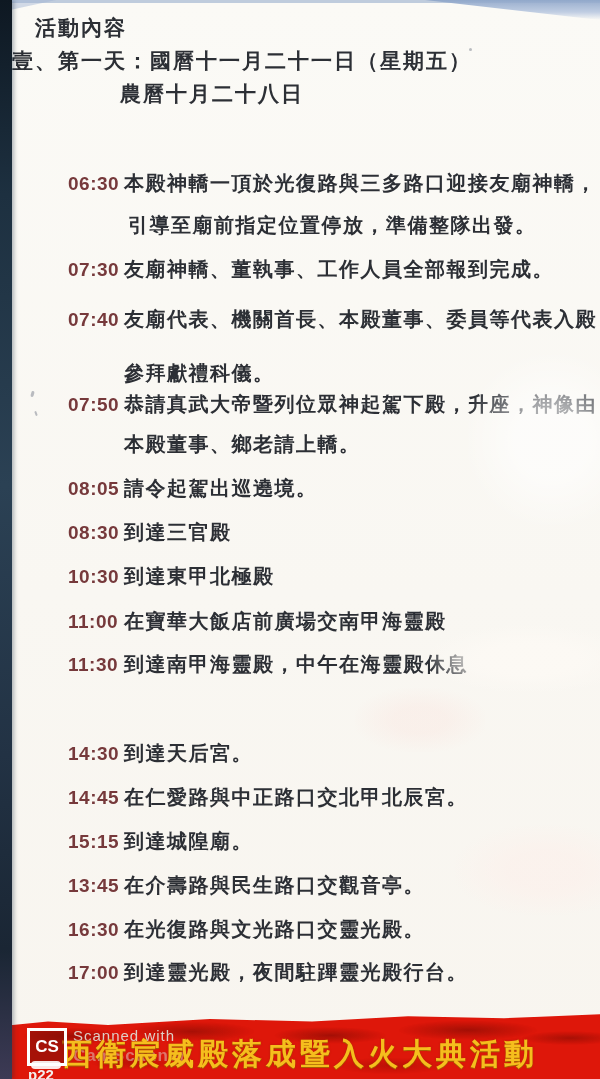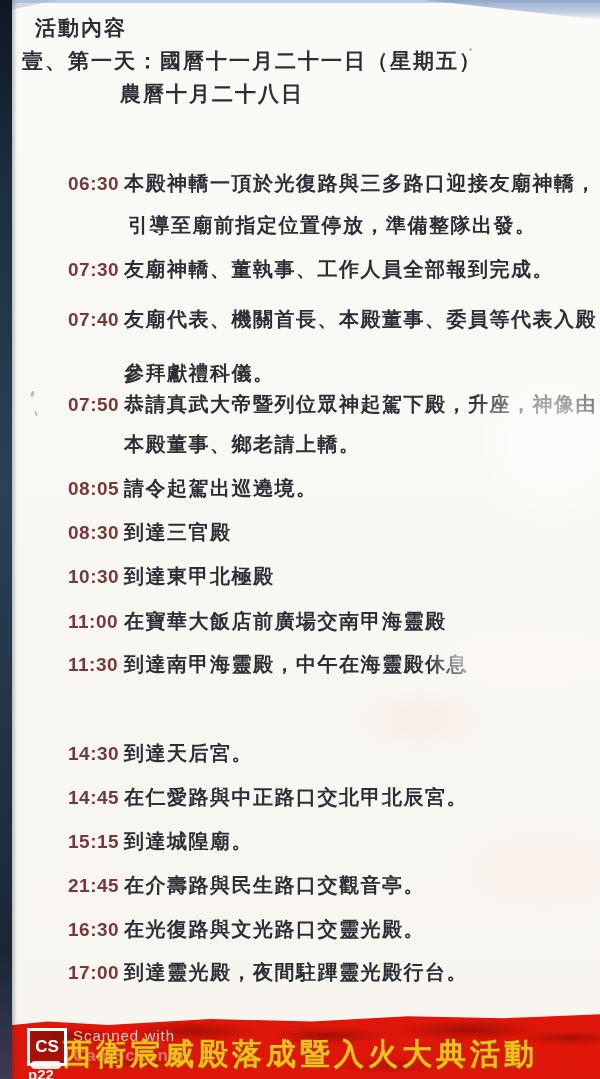--- a/index.html
+++ b/index.html
@@ -77,21 +77,21 @@
 
 <div class="page">
 
   <div class="edge-top"></div>
   <div class="corner-tr"></div>
   <div class="corner-tl"></div>
 
   <div class="hline" style="left:35px;top:14px;font-family:Liberation Mono, monospace;">
     <span class="htext">活動內容</span>
   </div>
-  <div class="hline" style="left:12px;top:47px;padding-left:10px;">
+  <div class="hline" style="left:12px;top:47px;">
     <span class="htext">壹、第一天：國曆十一月二十一日（星期五）</span>
   </div>
   <div class="hline" style="left:120px;top:80px;text-align:center;">
     <span class="htext">農曆十月二十八日</span>
   </div>
 
   <div class="row" style="left:68px;top:170px;">
     <span class="time">06:30</span><span class="etext">本殿神轎一頂於光復路與三多路口迎接友廟神轎，</span>
   </div>
   <div class="row cont" style="left:128px;top:212px;">
@@ -130,21 +130,21 @@
   <div class="row" style="left:68px;top:740px;">
     <span class="time">14:30</span><span class="etext">到達天后宮。</span>
   </div>
   <div class="row" style="left:68px;top:784px;">
     <span class="time">14:45</span><span class="etext">在仁愛路與中正路口交北甲北辰宮。</span>
   </div>
   <div class="row" style="left:68px;top:828px;">
     <span class="time">15:15</span><span class="etext">到達城隍廟。</span>
   </div>
   <div class="row" style="left:68px;top:872px;">
-    <span class="time">21:45</span><span class="etext">在介壽路與民生路口交觀音亭。</span>
+    <span class="time">13:45</span><span class="etext">在介壽路與民生路口交觀音亭。</span>
   </div>
   <div class="row" style="left:68px;top:916px;">
     <span class="time">16:30</span><span class="etext">在光復路與文光路口交靈光殿。</span>
   </div>
   <div class="row" style="left:68px;top:959px;">
     <span class="time">17:00</span><span class="etext">到達靈光殿，夜間駐蹕靈光殿行台。</span>
   </div>
 
   <div class="glare g2"></div>
   <div class="glare g1"></div>

